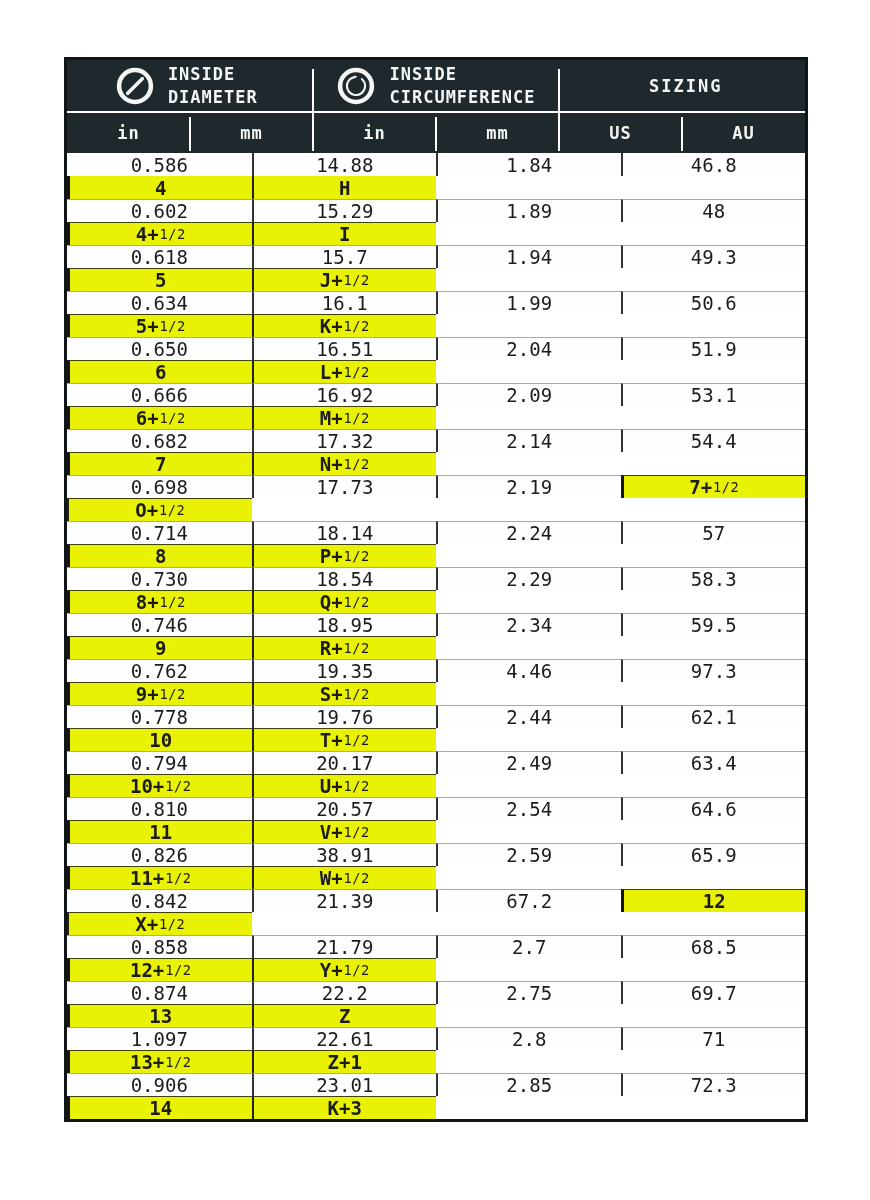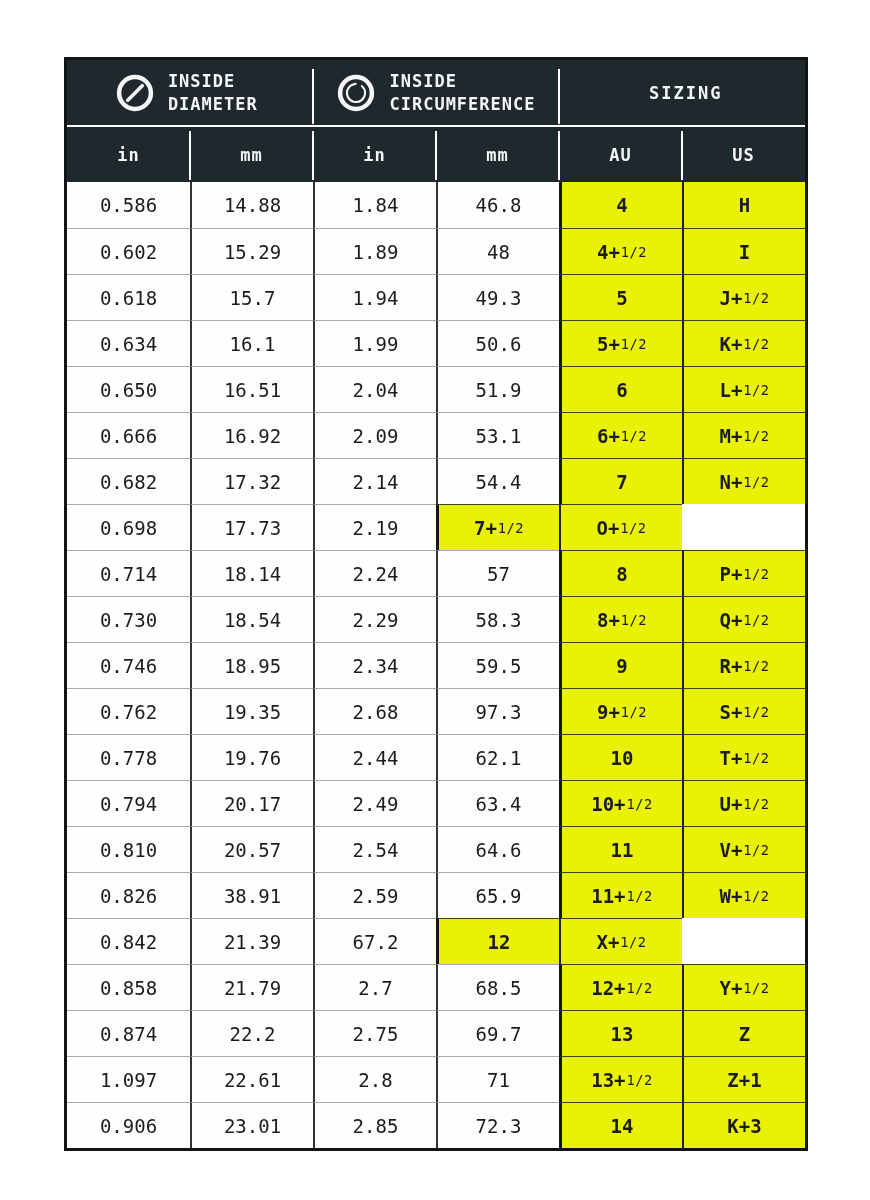--- a/index.html
+++ b/index.html
@@ -12,21 +12,21 @@
 
   .size-table {
     position: absolute; left: 64px; top: 57px; width: 744px;
     border: 3px solid var(--border-dark, #121517);
     background: #fff;
   }
 
   
   .main-header {
     position: relative;
-    height: 65px;
+    height: 51px;
     background: var(--header-bg, #1f282c);
     display: grid;
     grid-template-columns: 1fr 1fr 1fr;
     align-items: center;
     gap: 11px;
   }
   .hsec { display: flex; align-items: center; justify-content: center; gap: 13px; }
   .hsec .icon { display: flex; align-items: center; }
   .hlabel {
     color: var(--header-text, #f4f6f6);
@@ -44,40 +44,40 @@
     position: absolute; top: 9px; height: 55px; width: 2px;
     background: var(--divider, #ffffff);
   }
   .vsep.s1 { left: calc(33.333% - 1px); }
   .vsep.s2 { left: calc(66.666% - 1px); }
 
   .header-divider { height: 2px; background: var(--divider, #ffffff); }
 
   
   .sub-header {
-    height: 55px;
+    height: 40px;
     background: var(--header-bg, #1f282c);
     display: grid;
     grid-template-columns: repeat(6, 1fr);
   }
   .sub-cell {
     position: relative;
     display: flex; align-items: center; justify-content: center;
     color: var(--header-text, #f4f6f6);
     font-size: 17px; font-weight: bold; letter-spacing: 1px;
   }
   .sub-cell:not(:first-child)::before {
     content: ""; position: absolute; left: -1px; top: 4px; bottom: 2px; width: 2px;
     background: var(--divider, #ffffff);
   }
 
   
   .trow {
     display: grid;
-    grid-template-columns: repeat(6, 1fr);
+    grid-template-columns: repeat(4, 1fr);
     height: 46px;
   }
   .tcell {
     display: flex; align-items: baseline; justify-content: center;
     align-items: center;
     font-size: 19px;
     color: var(--text-dark, #1c1c1c);
     white-space: nowrap;
   }
   .num-cell { background: #fefefe; font-weight: normal; }
@@ -128,22 +128,22 @@
       <div class="vsep s2"></div>
     </div>
 
     <div class="header-divider"></div>
 
     <div class="sub-header">
       <div class="sub-cell">in</div>
       <div class="sub-cell">mm</div>
       <div class="sub-cell">in</div>
       <div class="sub-cell">mm</div>
+      <div class="sub-cell">US</div>
       <div class="sub-cell">AU</div>
-      <div class="sub-cell">US</div>
     </div>
 
     <div id="tbody">
         <div class="trow">
           <div class="tcell c0 num-cell">0.586</div>
           <div class="tcell c1 num-cell">14.88</div>
           <div class="tcell c2 num-cell">1.84</div>
           <div class="tcell c3 num-cell">46.8</div>
           <div class="tcell c4 size-cell">4</div>
           <div class="tcell c5 size-cell">H</div>
@@ -223,21 +223,21 @@
           <div class="tcell c0 num-cell">0.746</div>
           <div class="tcell c1 num-cell">18.95</div>
           <div class="tcell c2 num-cell">2.34</div>
           <div class="tcell c3 num-cell">59.5</div>
           <div class="tcell c4 size-cell">9</div>
           <div class="tcell c5 size-cell">R+<span class="frac">1/2</span></div>
         </div>
         <div class="trow">
           <div class="tcell c0 num-cell">0.762</div>
           <div class="tcell c1 num-cell">19.35</div>
-          <div class="tcell c2 num-cell">2.68</div>
+          <div class="tcell c2 num-cell">4.46</div>
           <div class="tcell c3 num-cell">97.3</div>
           <div class="tcell c4 size-cell">9+<span class="frac">1/2</span></div>
           <div class="tcell c5 size-cell">S+<span class="frac">1/2</span></div>
         </div>
         <div class="trow">
           <div class="tcell c0 num-cell">0.778</div>
           <div class="tcell c1 num-cell">19.76</div>
           <div class="tcell c2 num-cell">2.44</div>
           <div class="tcell c3 num-cell">62.1</div>
           <div class="tcell c4 size-cell">10</div>

